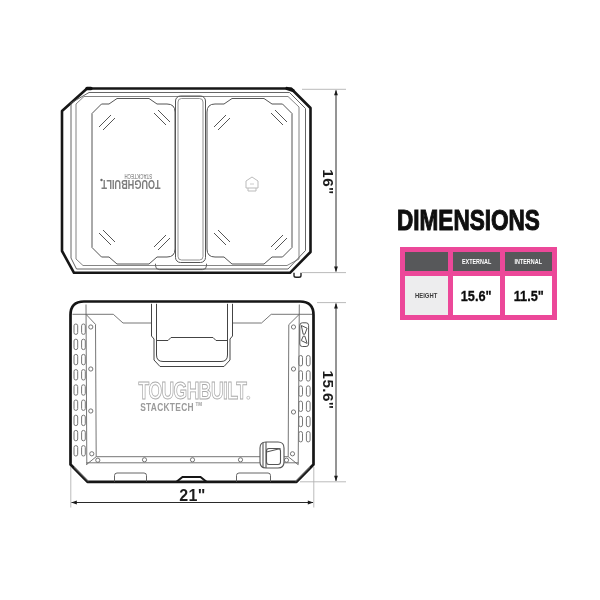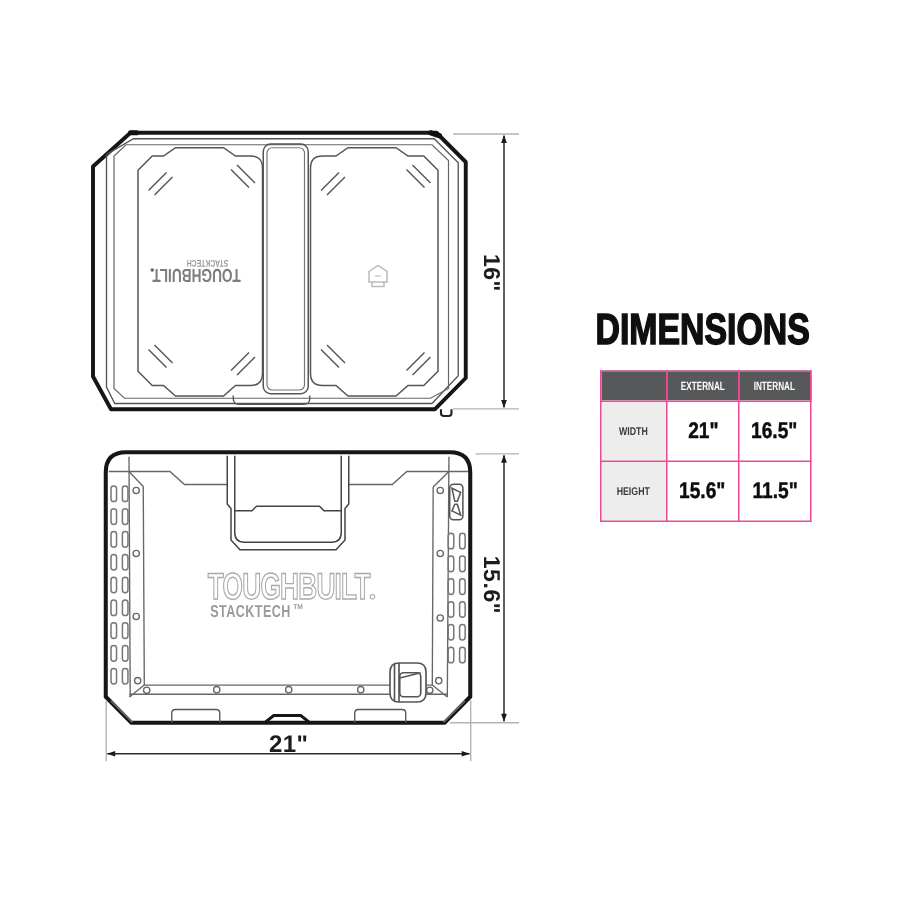--- a/index.html
+++ b/index.html
@@ -4,21 +4,21 @@
 <style>
   html,body{margin:0;padding:0;background:#fff;}
   #page{position:relative;width:600px;height:600px;background:#fff;overflow:hidden;
         font-family:"Liberation Sans", sans-serif;}
   svg text{font-family:"Liberation Sans", sans-serif;}
   #dimtitle{position:absolute;left:396.5px;top:203.5px;font-size:29px;font-weight:bold;
         color:#0f0f0f;transform:scaleX(0.778);transform-origin:left top;white-space:nowrap;
         -webkit-text-stroke:1.05px #0f0f0f;letter-spacing:0px;}
   table.dims{position:absolute;left:400px;top:246.5px;border-collapse:collapse;
         table-layout:fixed;}
-  table.dims td{border:1px solid #ec4899;text-align:center;vertical-align:middle;padding:0;}
+  table.dims td{border:5px solid #ec4899;text-align:center;vertical-align:middle;padding:0;}
   td.hd{background:#57585a;border:1px solid #626365;color:#fff;font-weight:bold;
         font-size:8px;height:19px;}
   td.lbl{background:#ededee;color:#3a3a3a;font-weight:bold;font-size:7.5px;height:39px;}
   .condl{display:inline-block;transform:scaleX(0.78);transform-origin:center;}
   td.val{background:#fff;color:#0c0c0c;font-weight:bold;font-size:15px;height:39px;}
   .cond{display:inline-block;transform:scaleX(0.68);transform-origin:center;}
   .condv{display:inline-block;transform:scaleX(0.85);transform-origin:center;-webkit-text-stroke:0.3px currentColor;}
 </style>
 </head>
 <body>
@@ -236,25 +236,19 @@
 <table class="dims" cellspacing="0">
   <tbody>
         <tr>
 
     <td class="hd" style="width:43px"></td>
     <td class="hd" style="width:47px"><span class="cond">EXTERNAL</span></td>
     <td class="hd" style="width:47px"><span class="cond">INTERNAL</span></td>
   </tr>
   <tr>
 
-    <td class="lbl"><span class="condl">WIDTH</span></td>
-    <td class="val"><span class="condv">21"</span></td>
-    <td class="val"><span class="condv">16.5"</span></td>
-  </tr>
-  <tr>
-
     <td class="lbl"><span class="condl">HEIGHT</span></td>
     <td class="val"><span class="condv">15.6"</span></td>
     <td class="val"><span class="condv">11.5"</span></td>
   </tr>
 </tbody>
     </table>
 </div>
 
 </body></html>

